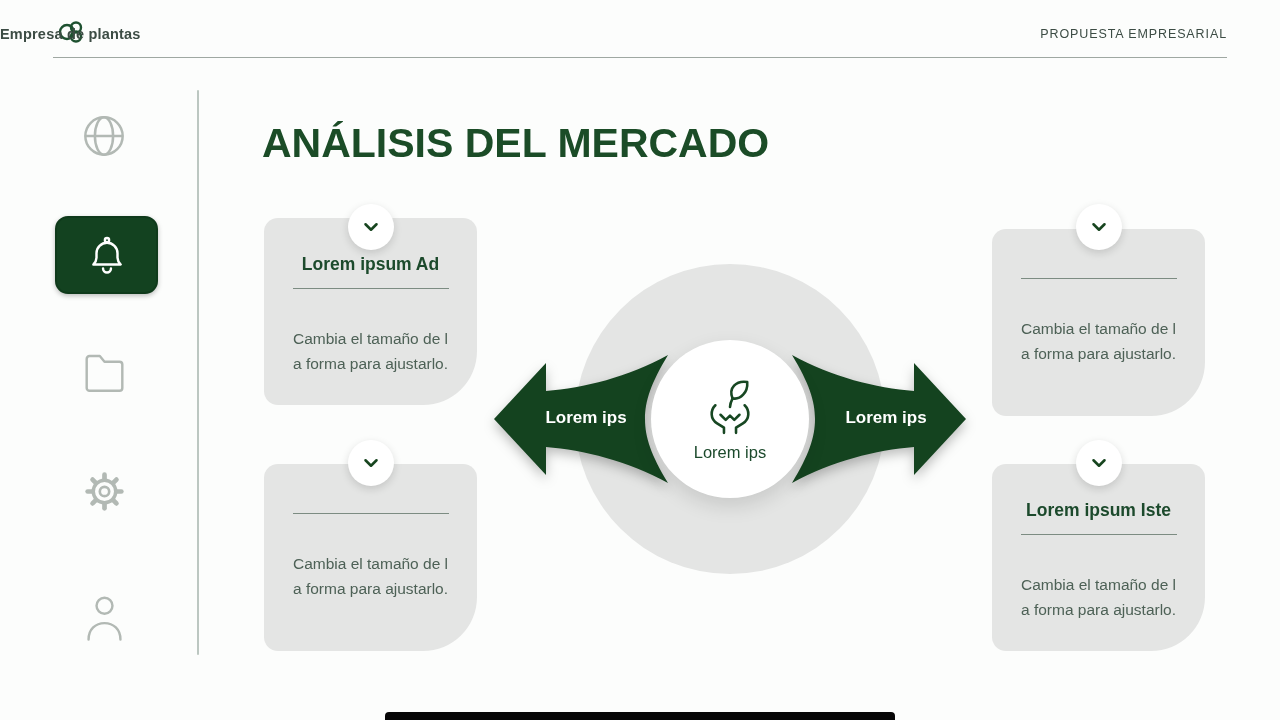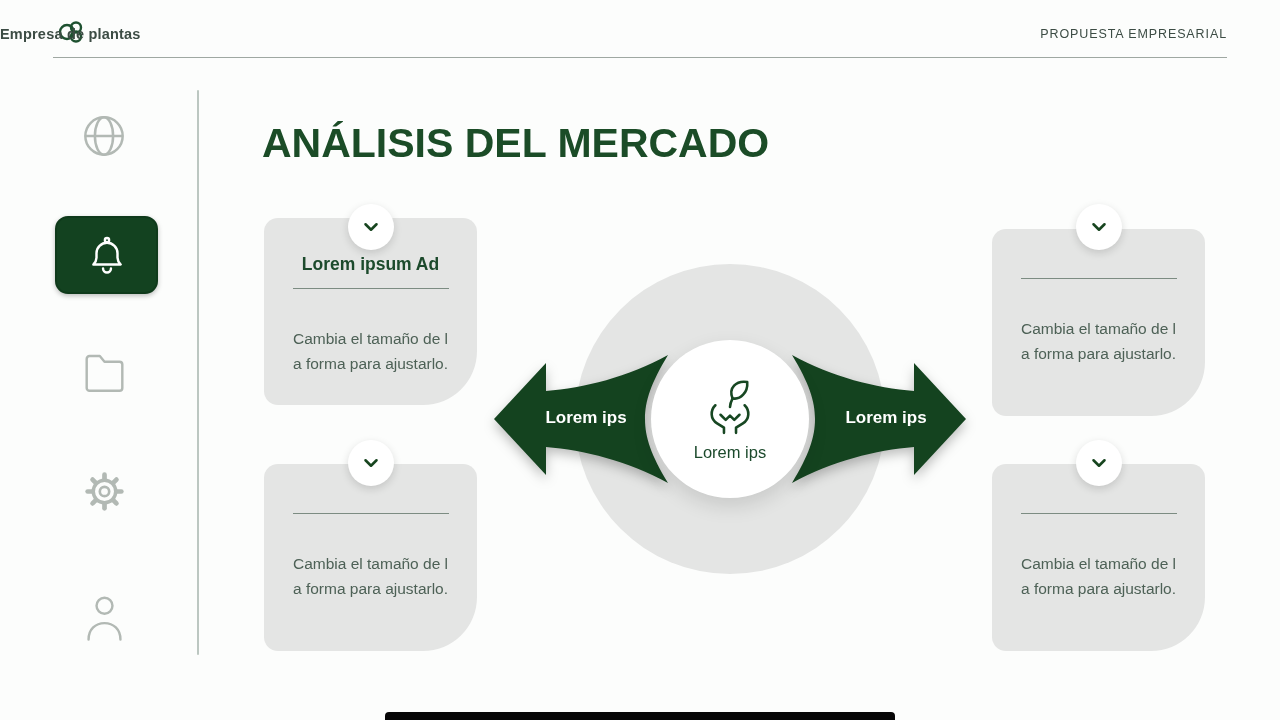--- a/index.html
+++ b/index.html
@@ -153,20 +153,21 @@
     </div>
   </div>
   <div class="card card-tr">
     <div class="card-rule"></div>
     <div class="card-body">
       <span>Cambia el tamaño de l</span>
       <span>a forma para ajustarlo.</span>
     </div>
   </div>
   <div class="card card-br">
+    <div class="card-title">Lorem ipsum Iste</div>
     <div class="card-rule"></div>
     <div class="card-body">
       <span>Cambia el tamaño de l</span>
       <span>a forma para ajustarlo.</span>
     </div>
   </div>
 
   <div class="chev chev-1">
     <span>
       <svg width="22" height="22" viewBox="0 0 24 24" fill="none" stroke="#17451f" stroke-width="2.8" stroke-linecap="round" stroke-linejoin="round">

